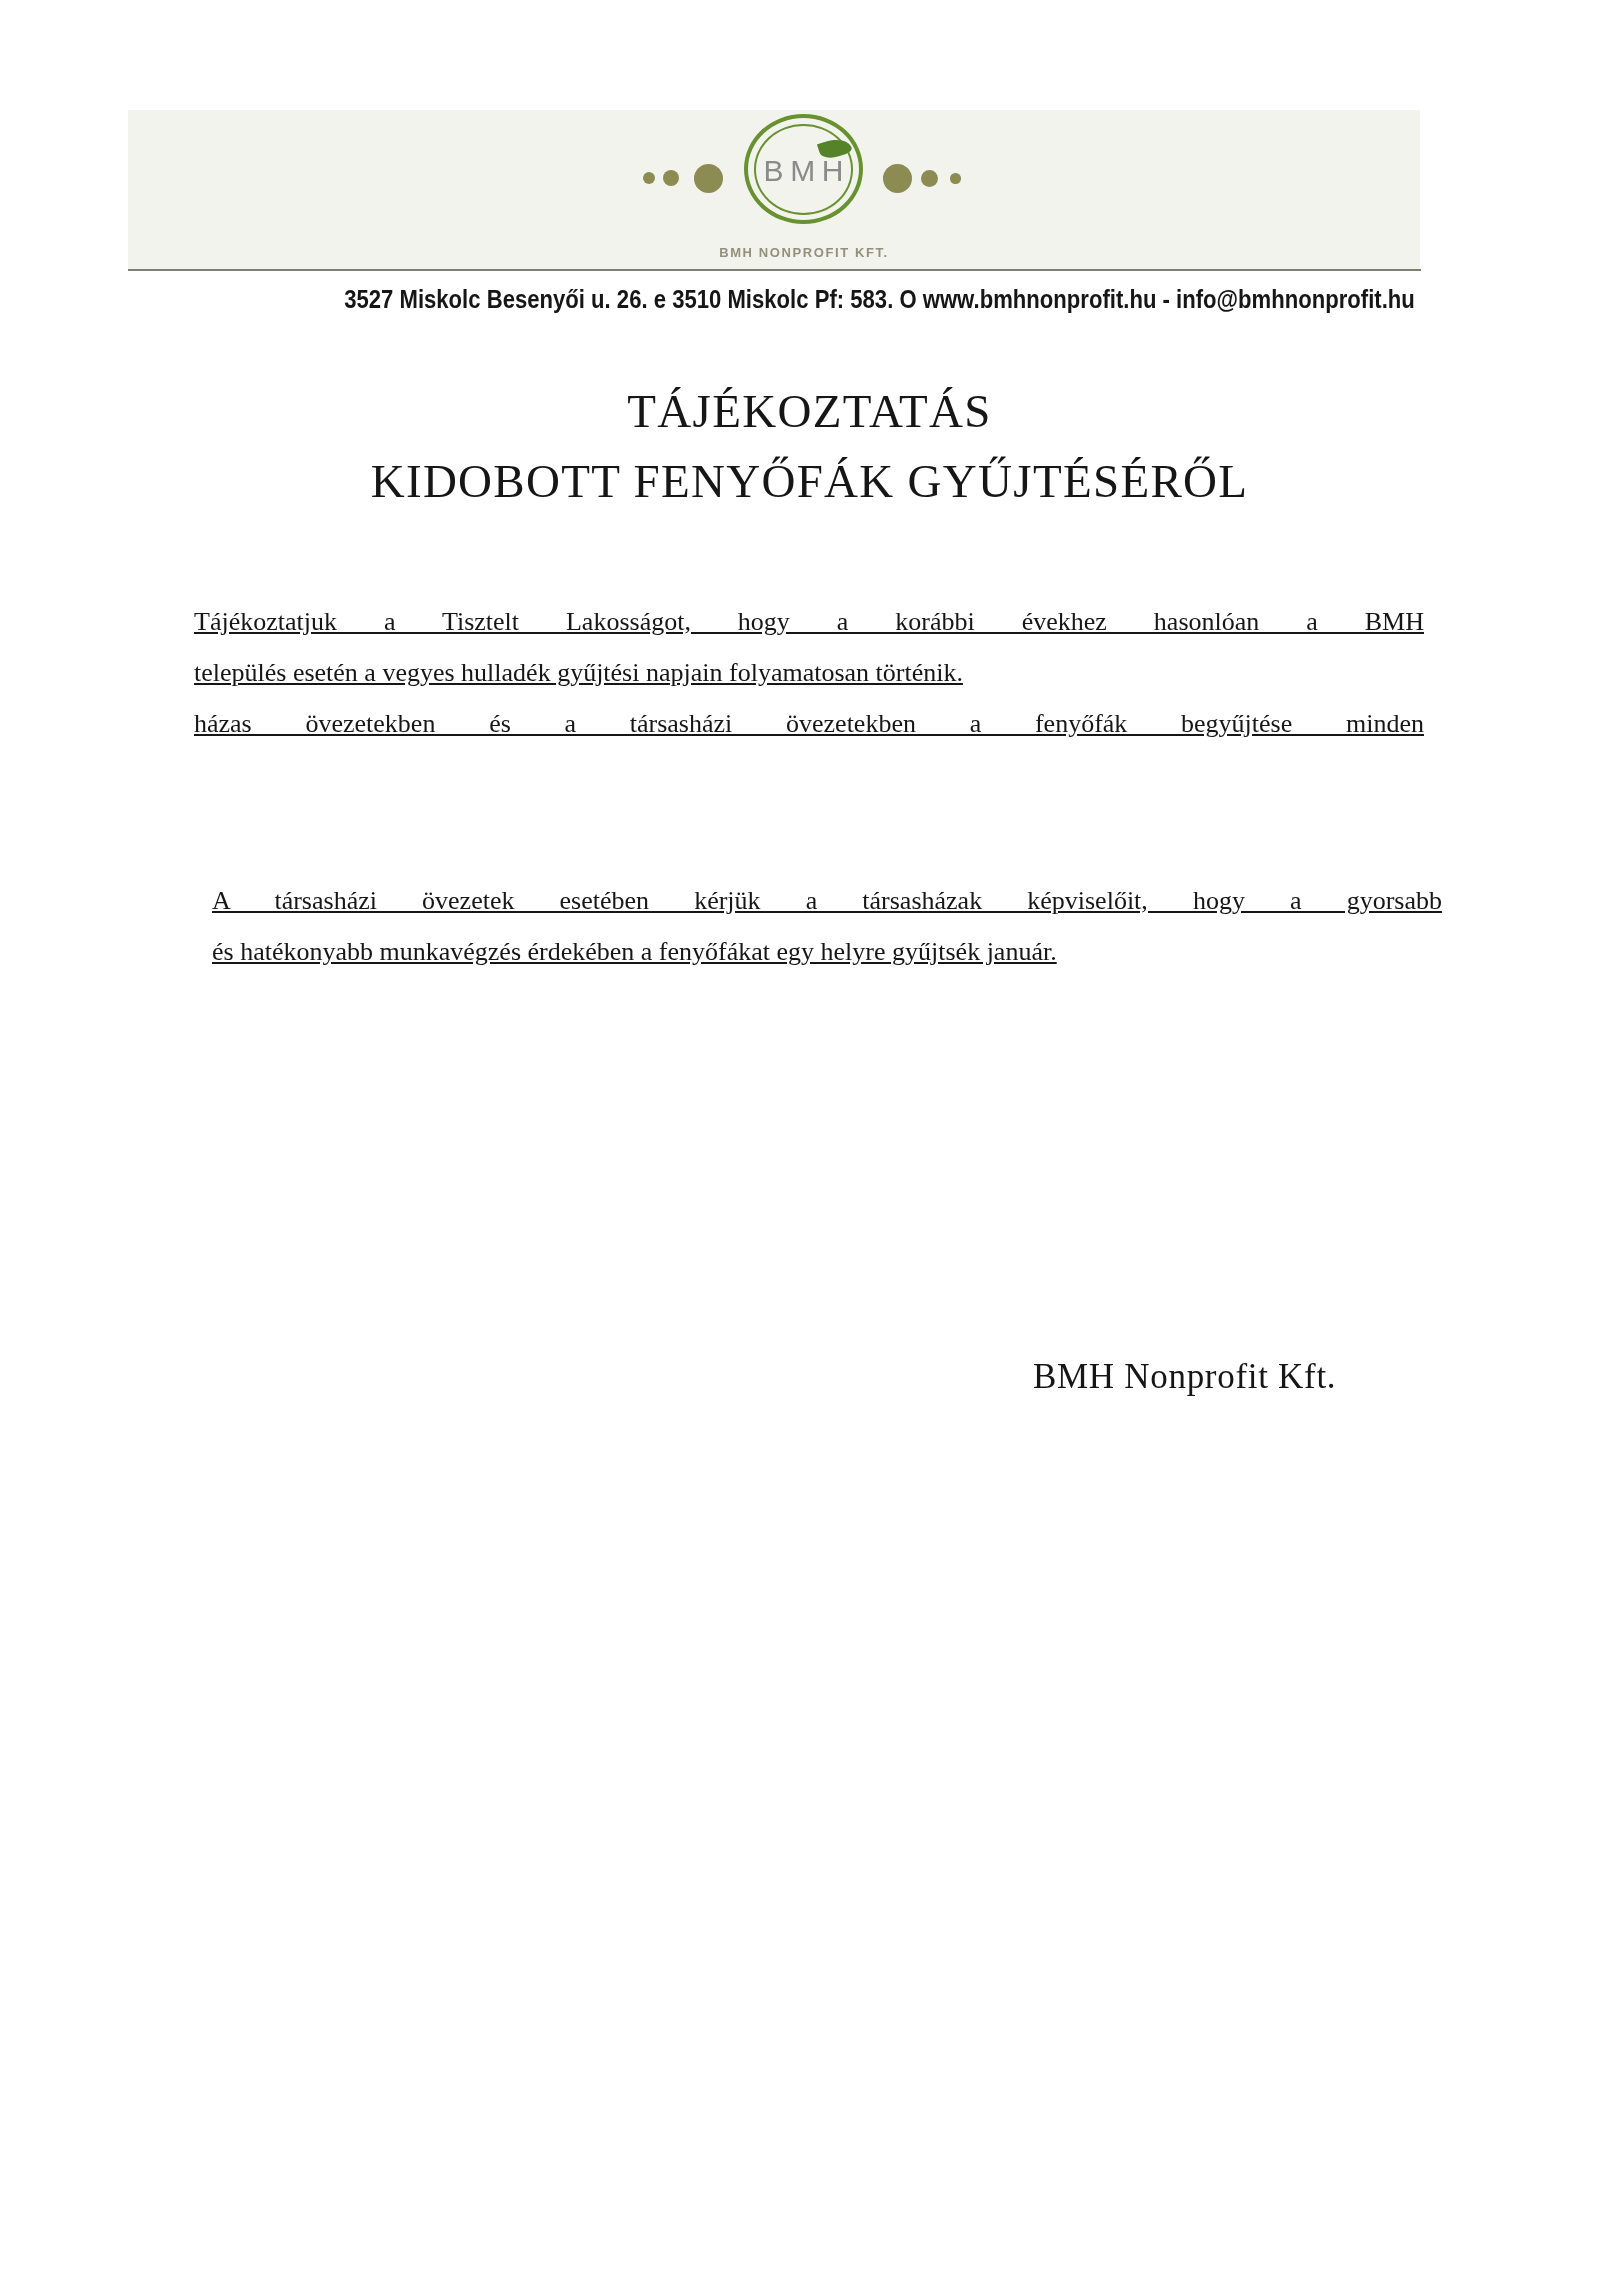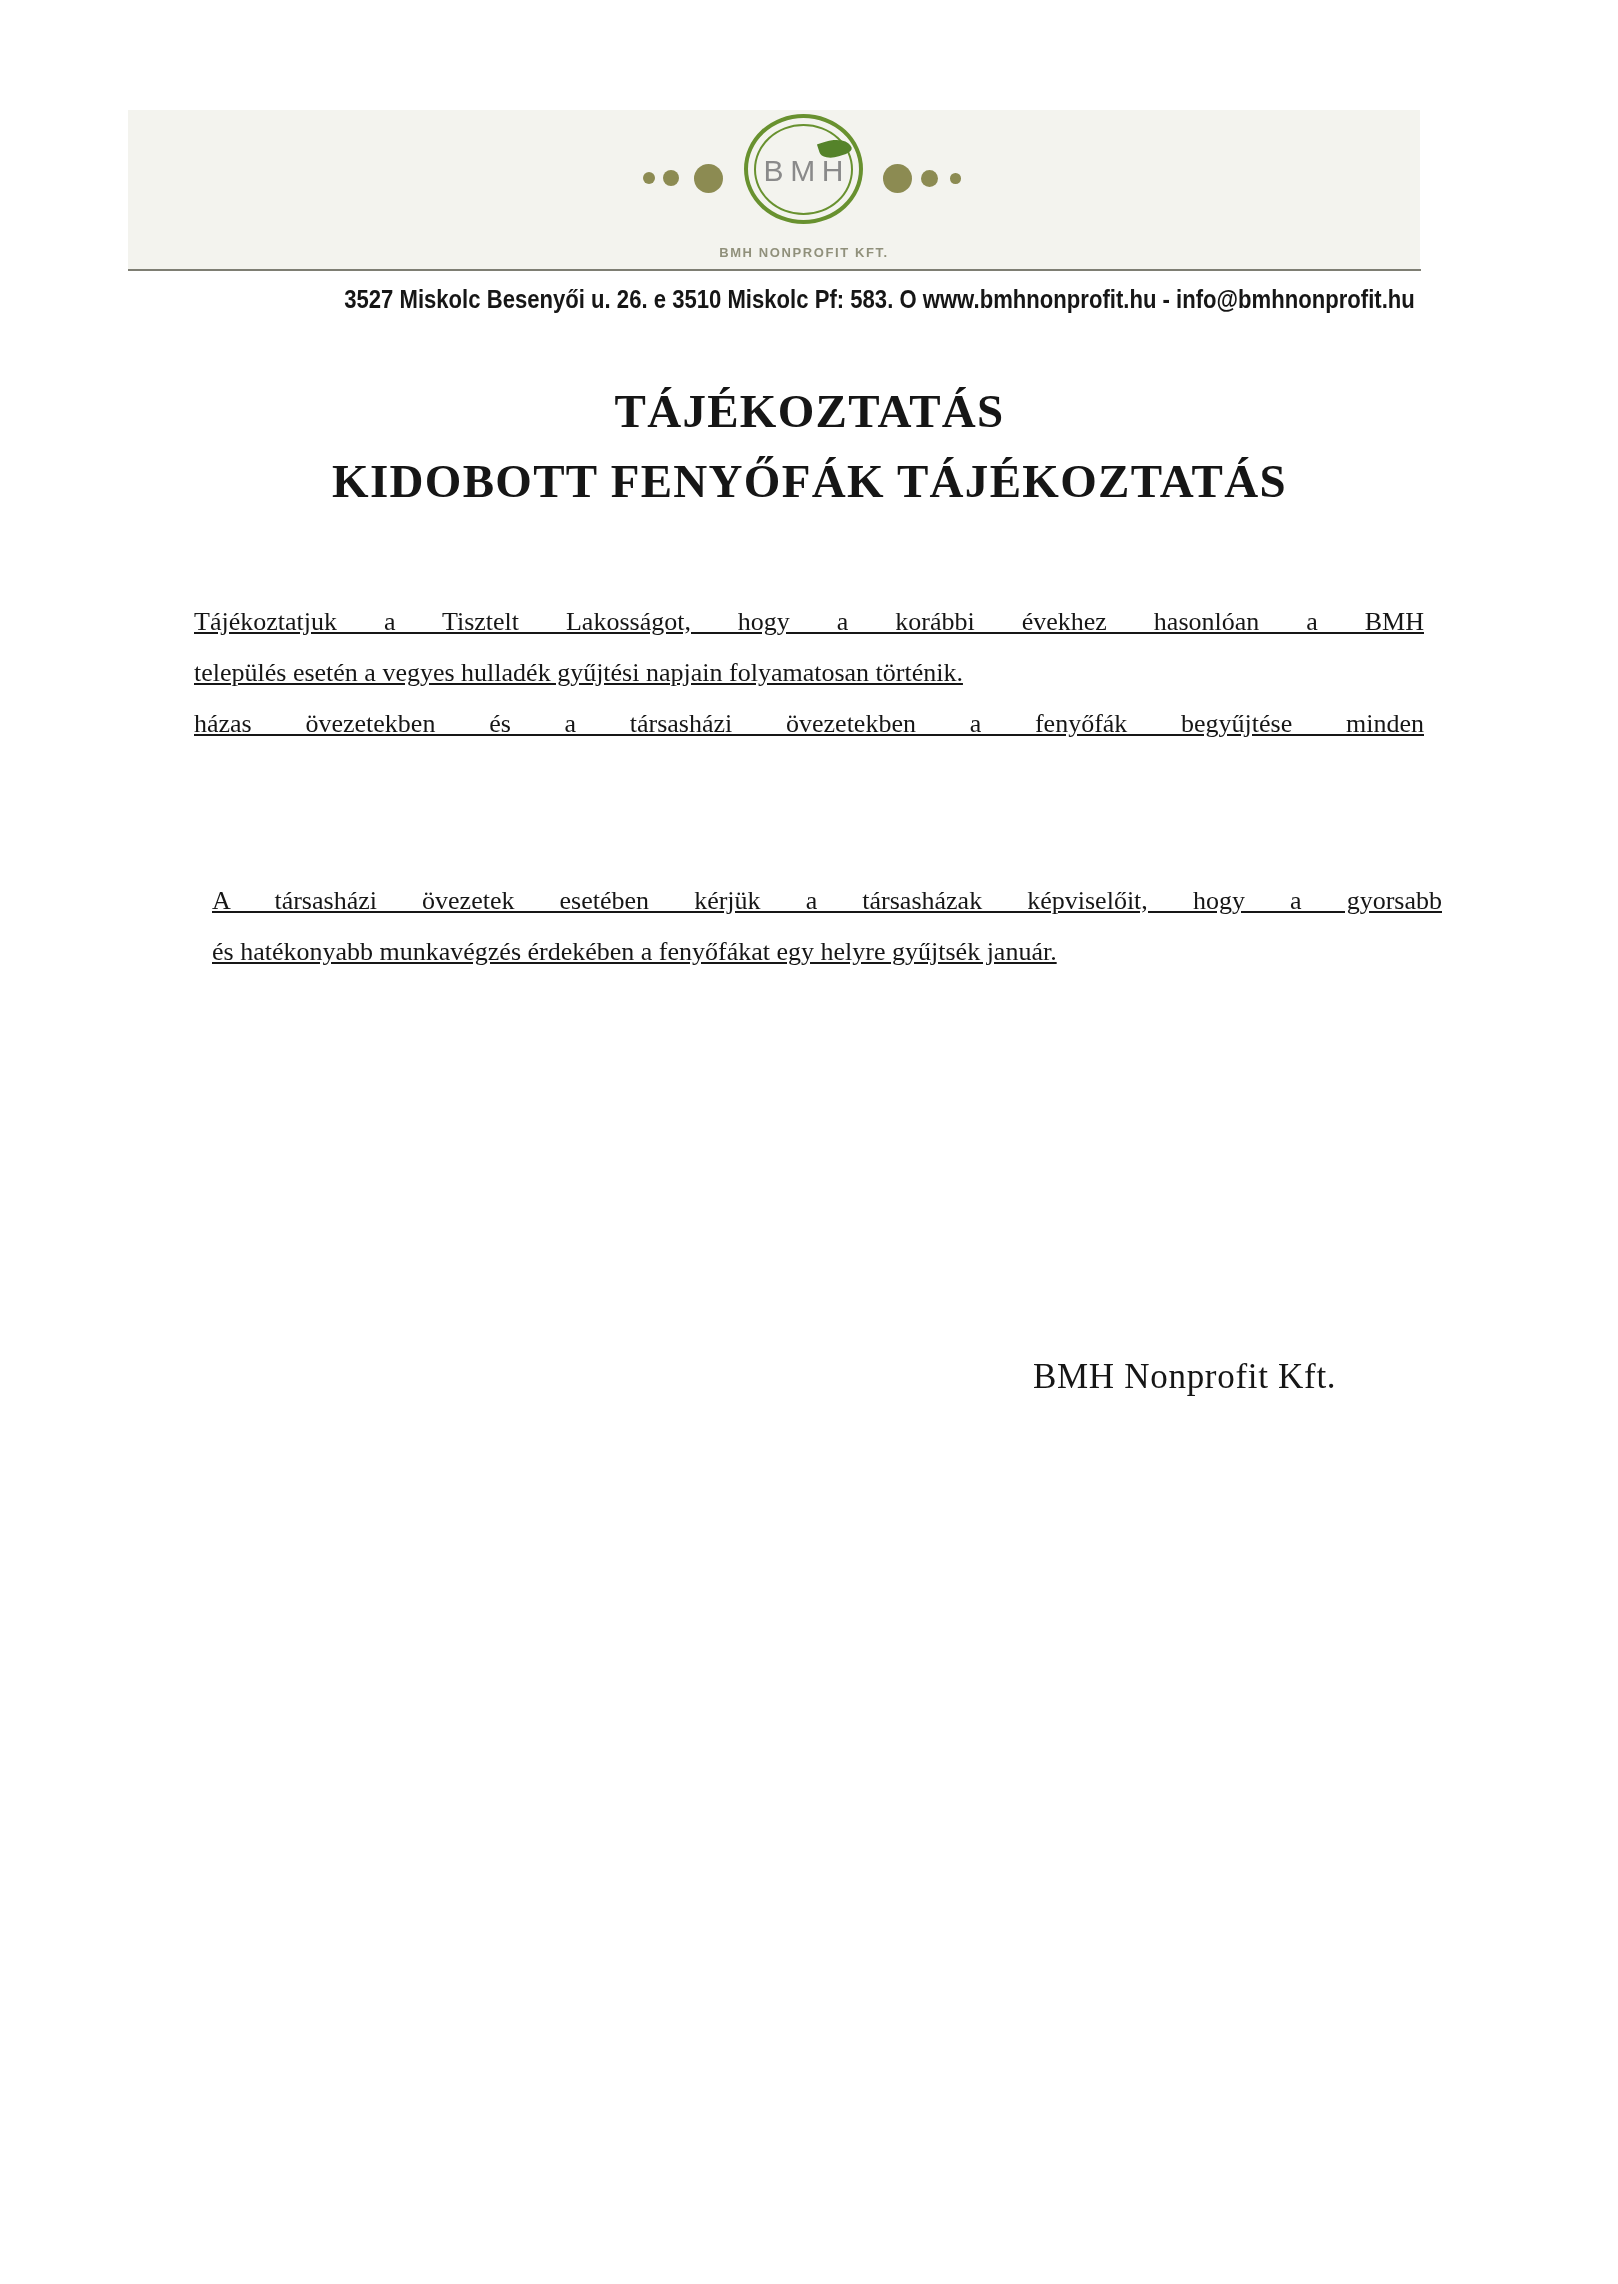--- a/index.html
+++ b/index.html
@@ -33,21 +33,21 @@
   .monogram{position:absolute; left:744px; top:156px; width:119px; text-align:center;
     font-family:"Liberation Sans", sans-serif; font-size:30px; line-height:30px;
     letter-spacing:6.6px; color:var(--monogram-gray); text-indent:6.6px;}
   .tagline{position:absolute; left:541px; top:245px; width:526px; text-align:center;
     font-family:"Liberation Sans", sans-serif; font-weight:700; font-size:13px;
     letter-spacing:1.6px; color:var(--tagline-olive);}
   .address{position:absolute; left:0; top:283px; width:1619px; text-align:center;
     font-family:"Liberation Sans", sans-serif; font-weight:700; font-size:26px; line-height:33px;
     color:var(--ink); transform:translateX(70px) scaleX(0.85); transform-origin:center;}
   
-  .title{position:absolute; left:0; width:1619px; text-align:center; font-weight:700;
+  .title{position:absolute; left:0; width:1619px; text-align:center; font-weight:400;
     font-size:47px; line-height:59px; letter-spacing:1.3px;}
   .title.t1{top:382px;}
   .title.t2{top:452px;}
   .para{position:absolute; left:194px; width:1230px; font-size:26px; line-height:51px;text-decoration:underline;}
   .para.p1{top:596px;}
   .para.p2{top:875px;margin-left:18px;}
   .para.p3{top:1054px;}
   .pline{text-align:justify; text-align-last:justify; white-space:nowrap;}
   .pline.pline-last{text-align:left; text-align-last:left;}
   .signature{position:absolute; left:1033px; top:1354px; font-size:35px; line-height:46px; letter-spacing:0.7px;}
@@ -70,21 +70,21 @@
   <div class="ring-inner"></div>
   <div class="leaf"></div>
   <div class="monogram">BMH</div>
   <div class="tagline">BMH NONPROFIT KFT.</div>
 
   <div class="divider"></div>
 
   <div class="address">3527 Miskolc Besenyői u. 26. e 3510 Miskolc Pf: 583. O www.bmhnonprofit.hu - info@bmhnonprofit.hu</div>
 
   <div class="title t1">TÁJÉKOZTATÁS</div>
-  <div class="title t2">KIDOBOTT FENYŐFÁK TÁJÉKOZTATÁS</div>
+  <div class="title t2">KIDOBOTT FENYŐFÁK GYŰJTÉSÉRŐL</div>
 
   <div class="para p1">
       <div class="pline">Tájékoztatjuk a Tisztelt Lakosságot, hogy a korábbi évekhez hasonlóan a BMH</div>
       <div class="pline pline-last">település esetén a vegyes hulladék gyűjtési napjain folyamatosan történik.</div>
       <div class="pline">házas övezetekben és a társasházi övezetekben a fenyőfák begyűjtése minden</div>
     </div>
   <div class="para p2">
       <div class="pline">A társasházi övezetek esetében kérjük a társasházak képviselőit, hogy a gyorsabb</div>
       <div class="pline pline-last">és hatékonyabb munkavégzés érdekében a fenyőfákat egy helyre gyűjtsék január.</div>
     </div>

